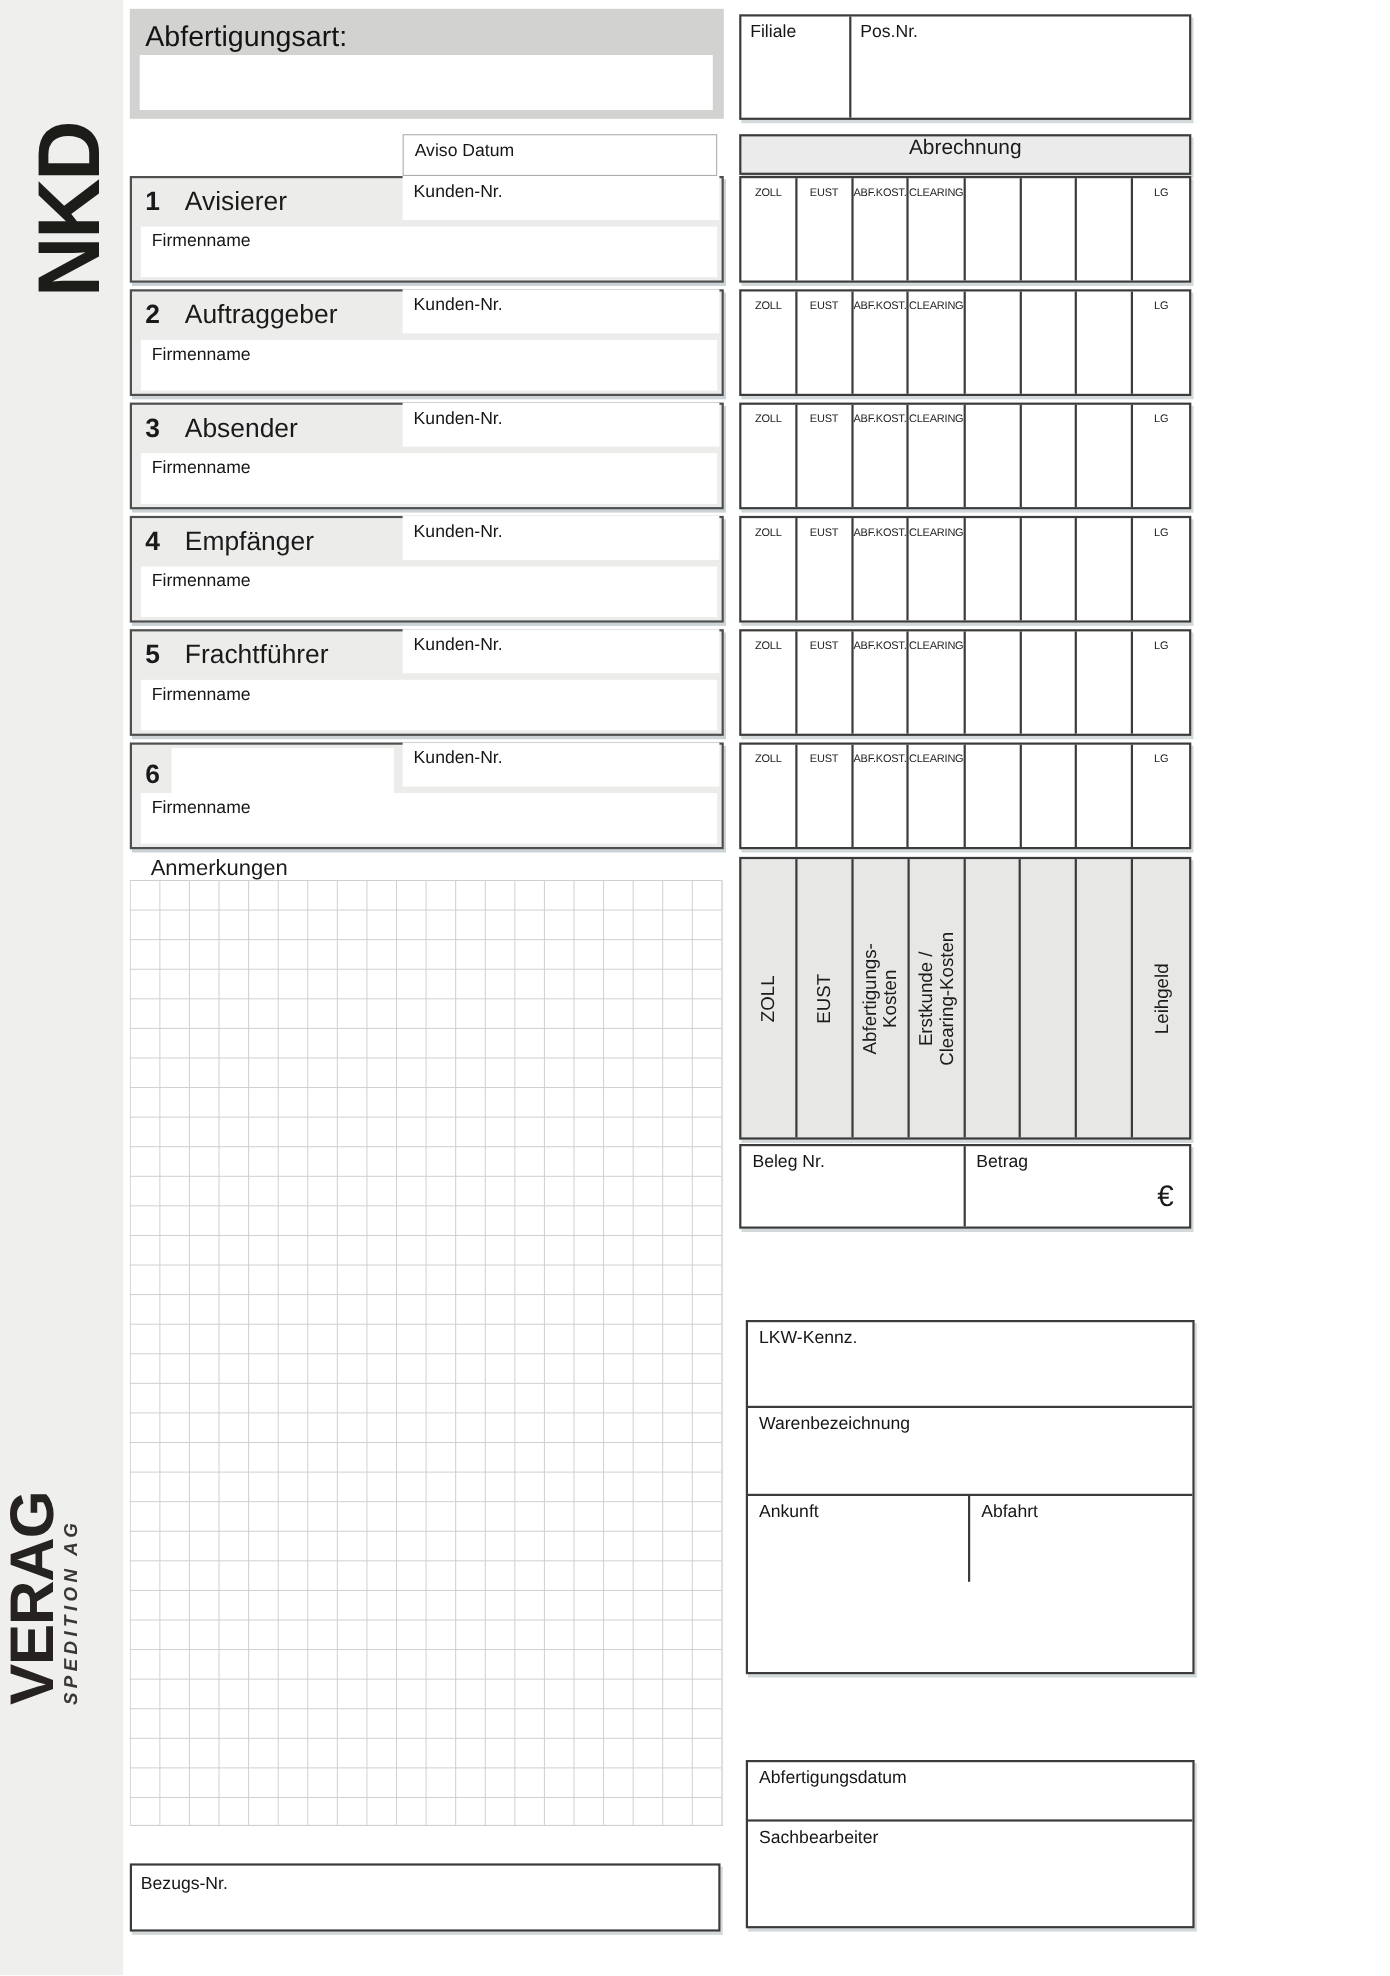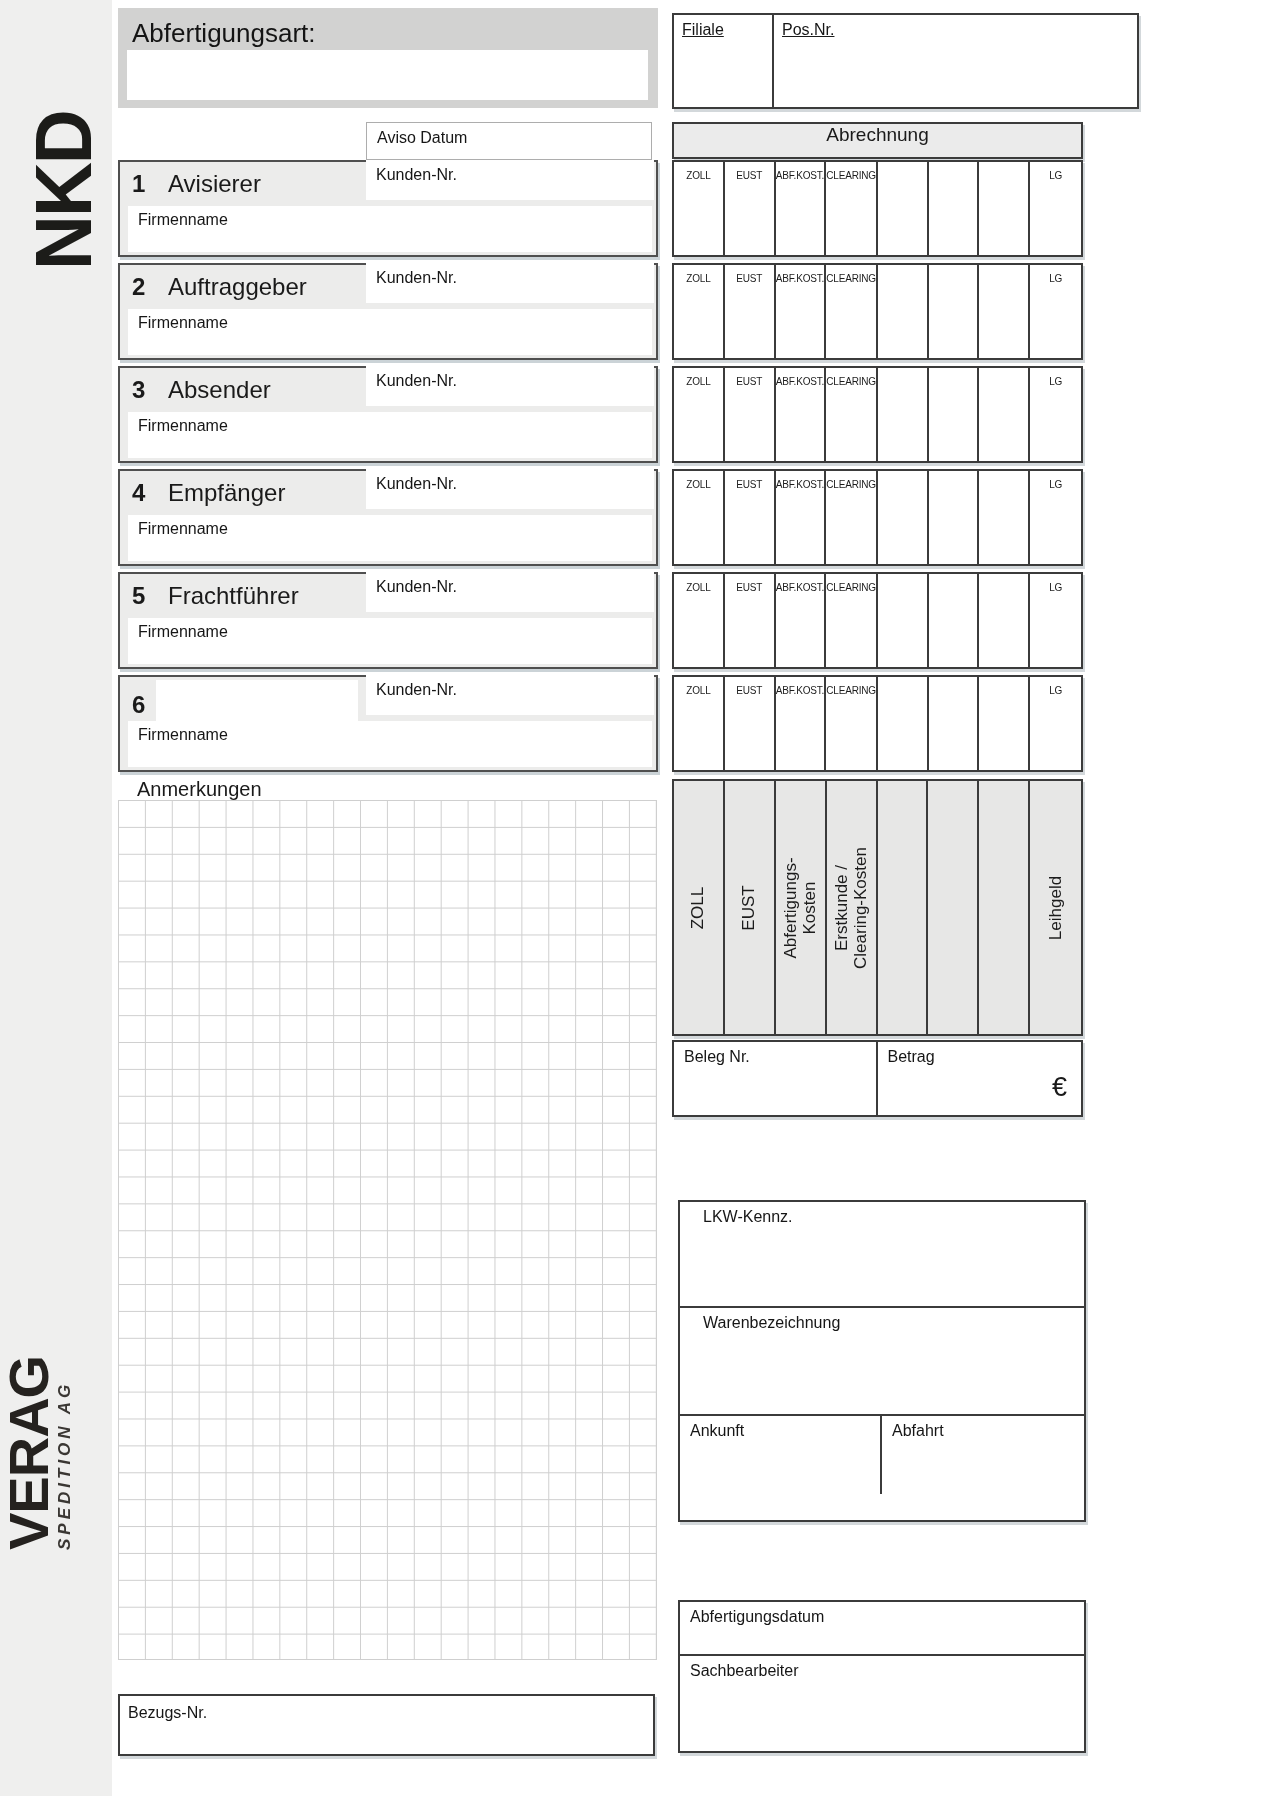--- a/index.html
+++ b/index.html
@@ -20,21 +20,21 @@
   
   .abf-panel{position:absolute;left:118px;top:8px;width:540px;height:100px;background:#d2d2d1;}
   .abf-label{position:absolute;left:14px;top:10px;font-size:26px;color:#141414;}
   .abf-input{position:absolute;left:9px;top:42px;width:521px;height:50px;background:#fff;}
 
   .box{position:absolute;background:#fff;border:2px solid #3b3b3b;box-sizing:border-box;
     box-shadow:2px 3px 0 rgba(110,125,135,.30);}
   .lbl{font-size:16px;color:#161616;}
 
   
-  .filiale-box{left:672px;top:13px;width:467px;height:96px;display:grid;grid-template-columns:100px 1fr;text-decoration:underline;}
+  .filiale-box{left:672px;top:13px;width:411px;height:96px;display:grid;grid-template-columns:100px 1fr;}
   .filiale-box .cell{padding:6px 8px;box-sizing:border-box;}
   .filiale-box .cell:first-child{border-right:2px solid #3b3b3b;}
 
   
   .abr-header{left:672px;top:122px;width:411px;height:37px;background:#ebebeb;
     display:flex;align-items:flex-start;justify-content:center;font-size:19px;}
 
   
   .abr-host{position:absolute;left:672px;top:0;width:411px;height:1796px;}
   .abr-group{position:absolute;left:0;width:100%;height:97px;background:#fff;
@@ -74,22 +74,22 @@
     font-size:17px;line-height:1.12;white-space:pre-line;color:#1c1c1c;}
 
   
   .beleg-box{left:672px;top:1040px;width:411px;height:77px;display:grid;grid-template-columns:1fr 1fr;}
   .beleg-box .cell{position:relative;padding:6px 10px;box-sizing:border-box;}
   .beleg-box .cell:first-child{border-right:2px solid #3b3b3b;}
   .euro{position:absolute;right:14px;top:30px;font-size:27px;}
 
   
   .transport-box{left:678px;top:1200px;width:408px;height:322px;display:block;}
-  .t-row{box-sizing:border-box;padding:6px 23px;}
-  .t-row+.t-row{border-top:2px solid #3b3b3b;margin-top:28px;}
+  .t-row{box-sizing:border-box;padding:6px 10px;}
+  .t-row+.t-row{border-top:2px solid #3b3b3b;}
   .t-split{display:grid;grid-template-columns:1fr 1fr;padding:0;}
   .t-split .cell{padding:6px 10px;box-sizing:border-box;}
   .t-split .cell:first-child{border-right:2px solid #3b3b3b;}
 
   
   .proc-box{left:678px;top:1600px;width:408px;height:153px;}
   .p-row{box-sizing:border-box;padding:6px 10px;}
   .p-row+.p-row{border-top:2px solid #3b3b3b;}
 
   

